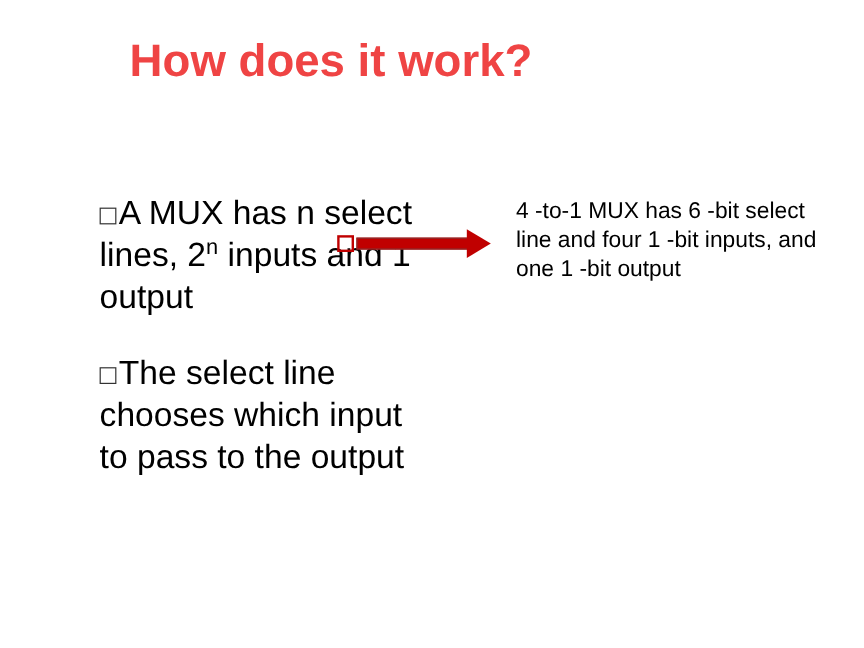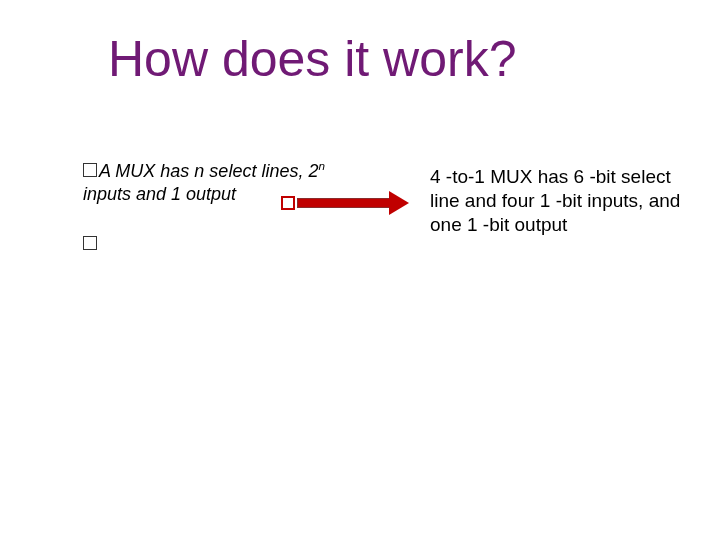--- a/index.html
+++ b/index.html
@@ -16,41 +16,40 @@
   .slide {
     width: 720px;
     height: 540px;
     position: relative;
     box-sizing: border-box;
   }
   .title {
     position: absolute;
     left: 108px;
     top: 30px;
-    font-size: 50px;
-    font-weight: 400;
-    color: #701a75;
+    font-size: 38px;
+    font-weight: 700;
+    color: #ef4444;
   }
   .left-col {
     position: absolute;
     left: 83px;
     top: 160px;
     width: 265px;
   }
   .right-col {
     position: absolute;
     left: 430px;
     top: 165px;
     width: 260px;
   }
   .bullet {
     margin-bottom: 28px;
-    font-size: 18px;
+    font-size: 28px;
     line-height: 1.25;
-    font-style: italic;
   }
   .bullet .square {
     display: inline-block;
     width: 12px;
     height: 12px;
     border: 1px solid #333;
     margin-right: 2px;
     vertical-align: baseline;
     position: relative;
     top: 0px;
@@ -106,21 +105,21 @@
 
 <div class="slide">
 
   <div class="title">How does it work?</div>
 
   <div class="left-col">
     <div class="bullet">
       <span class="square"></span><span>A MUX has n select lines, 2</span><span class="sup">n</span><span> inputs and 1 output</span>
     </div>
     <div class="bullet">
-      <span class="square"></span>
+      <span class="square"></span><span>The select line chooses which input to pass to the output</span>
     </div>
   </div>
 
   <div class="arrow">
     <div class="box"></div>
     <div class="shaft"></div>
     <div class="head"></div>
   </div>
 
   <div class="right-col">

